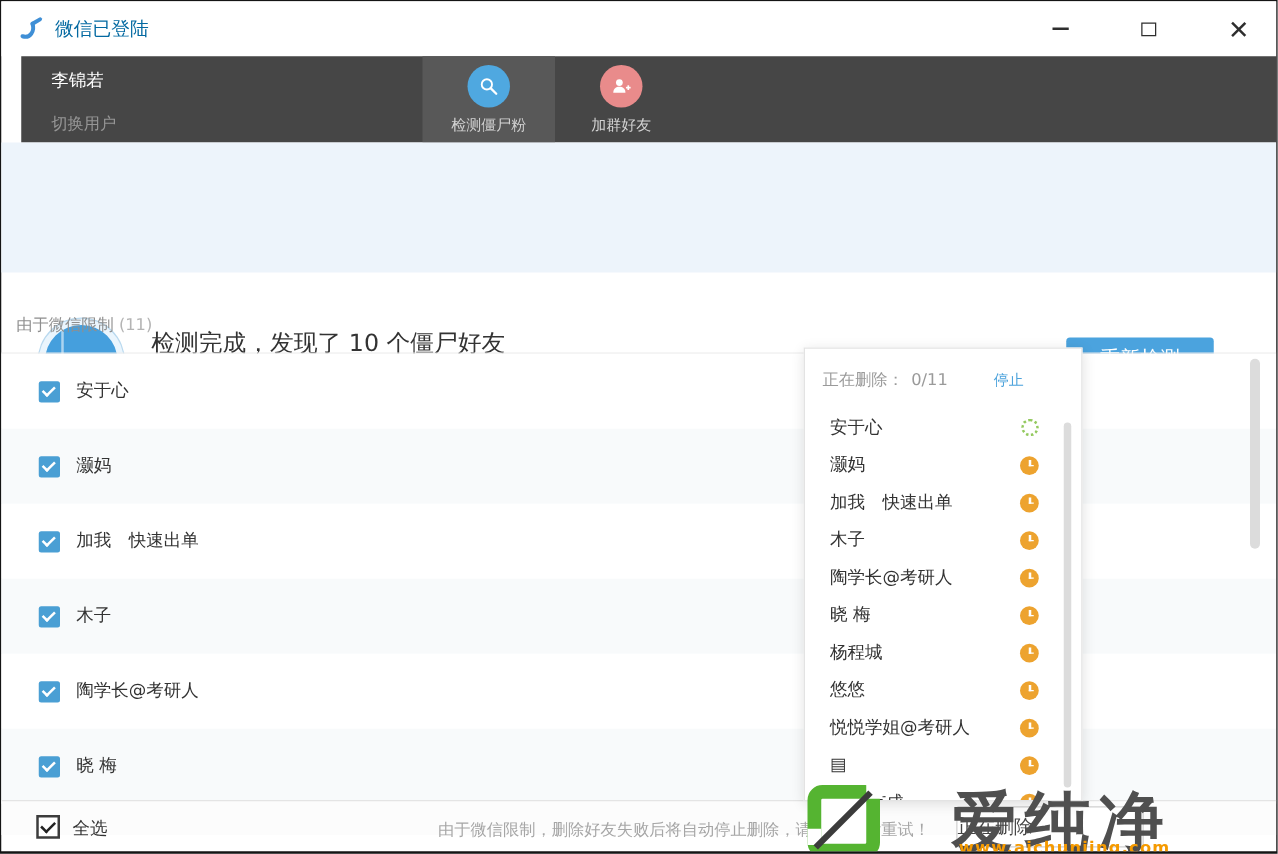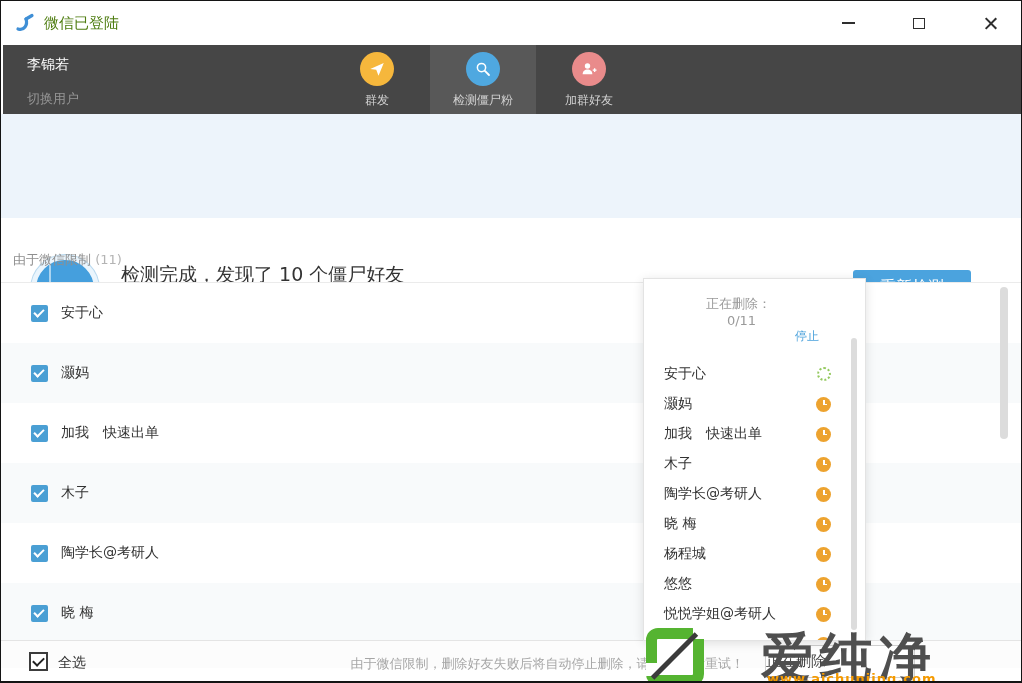--- a/index.html
+++ b/index.html
@@ -6,32 +6,32 @@
   body { background:#888; }
   #app{
     position:relative; width:1022px; height:683px; background:#fff;
     font-family:"DejaVu Sans","Liberation Sans",sans-serif;
     overflow:hidden; border:1px solid #141414; border-bottom:2px solid #141414;
   }
   
   .titlebar{ position:absolute; left:0; top:0; right:0; height:44px; background:#fff;
     display:flex; align-items:center; padding-left:14px; }
   .app-icon{ width:20px; height:20px; margin-right:9px; }
-  .app-title{ font-size:15px; color:#4d7c0f; }
+  .app-title{ font-size:15px; color:#0369a1; }
   .winbtn{ position:absolute; top:8px; width:30px; height:28px; display:flex;
     align-items:center; justify-content:center; cursor:default; }
   #btn-min{ left:832px; } #btn-max{ left:903px; } #btn-close{ left:974px; }
   .min-glyph{ width:13px; height:2px; background:#2e2e2e; }
   .max-glyph{ width:12px; height:11px; border:1.5px solid #2e2e2e; background:#fff; }
   .close-glyph{ position:relative; width:15px; height:15px; }
   .close-glyph::before,.close-glyph::after{ content:""; position:absolute; left:7px; top:0;
     width:1.8px; height:15px; background:#2e2e2e; }
   .close-glyph::before{ transform:rotate(45deg);} .close-glyph::after{ transform:rotate(-45deg);}
   
-  .darkbar{ position:absolute; left:2px; top:44px; right:0; height:69px; background:#464646; }
+  .darkbar{ position:absolute; left:16px; top:44px; right:0; height:69px; background:#464646; }
   .user-name{ position:absolute; left:24px; top:11px; color:#fff; font-size:14px; }
   .switch-user{ position:absolute; left:24px; top:45px; color:#969696; font-size:13px; cursor:pointer; }
   .tabs{ position:absolute; left:321px; top:0; height:69px; display:flex; }
   .tab{ width:106px; height:69px; display:flex; flex-direction:column; align-items:center;
     padding-top:7px; cursor:pointer; }
   .tab.selected{ background:#585858; }
   .tab-circle{ width:34px; height:34px; border-radius:50%; display:flex; align-items:center; justify-content:center; }
   .tab-label{ margin-top:6px; font-size:12px; color:#d2d2d2; }
   
   .banner{ position:absolute; left:0; top:113px; right:0; height:104px; background:#edf4fb; }
@@ -54,21 +54,21 @@
   .cb-blue{ position:relative; width:17px; height:17px; background:#4a9fd4; border-radius:2px;
     margin-right:13px; cursor:pointer; flex:0 0 auto; }
   .cb-blue::after{ content:""; position:absolute; left:3px; top:4px; width:8px; height:4px;
     border-left:2px solid #fff; border-bottom:2px solid #fff; transform:rotate(-45deg); }
   .friend-name{ font-size:14px; color:#333; }
   .main-scroll{ position:absolute; left:999px; top:286px; width:8px; height:152px; background:#dcdcdc;
     border-radius:4px; }
   
   .popup{ position:absolute; left:642px; top:277px; width:223px; height:363px; background:#fff;
     border:1px solid #e3e3e3; box-shadow:0 2px 10px rgba(0,0,0,.12); z-index:10; overflow:hidden; }
-  .popup-header{ display:flex; align-items:center; padding:16px 46px 0 14px;flex-direction:column; }
+  .popup-header{ display:flex; align-items:center; padding:16px 46px 0 14px; }
   .popup-status{ font-size:13px; color:#9a9a9a; }
   .popup-progress{ font-size:13px; color:#9a9a9a; margin-left:6px; }
   .popup-stop{ margin-left:auto; font-size:12px; color:#4da3dc; cursor:pointer;text-align:center; }
   .popup-list{ margin-top:14px; }
   .popup-row{ height:30px; display:flex; align-items:center; padding:0 34px 0 20px; }
   .popup-name{ font-size:14px; color:#333; display:flex; align-items:center; }
   .popup-icon{ margin-left:auto; }
   .spin{ width:14px; height:14px; border-radius:50%; border:2px dotted #94c95f; }
   .clock{ position:relative; width:15px; height:15px; border-radius:50%; background:#eda32f; }
   .clock::before{ content:""; position:absolute; left:7px; top:3.5px; width:1.5px; height:4.5px; background:#fff; }
@@ -121,28 +121,20 @@
       </div>
     <div class="winbtn" id="btn-close">
         <div class="close-glyph"></div>
       </div>
   </div>
 
   <div class="darkbar">
     <div class="user-name">李锦若</div>
     <div class="switch-user">切换用户</div>
     <div class="tabs">
-      <div class="tab">
-        <div class="tab-circle" style="background:#f6b73c">
-          <svg width="18" height="18" viewBox="0 0 24 24">
-              <path d="M3 12 L21 4 L14 21 L11 13 L3 12 Z" fill="#fff"></path>
-            </svg>
-        </div>
-        <div class="tab-label">群发</div>
-      </div>
       <div class="tab selected">
         <div class="tab-circle" style="background:#4fa8e0">
           <svg width="18" height="18" viewBox="0 0 24 24">
             <circle cx="10" cy="10" r="5.5" stroke="#fff" stroke-width="2" fill="none"></circle>
             <line x1="14.5" y1="14.5" x2="20" y2="20" stroke="#fff" stroke-width="2.4" stroke-linecap="round"></line>
           </svg>
         </div>
         <div class="tab-label">检测僵尸粉</div>
       </div>
       <div class="tab">

